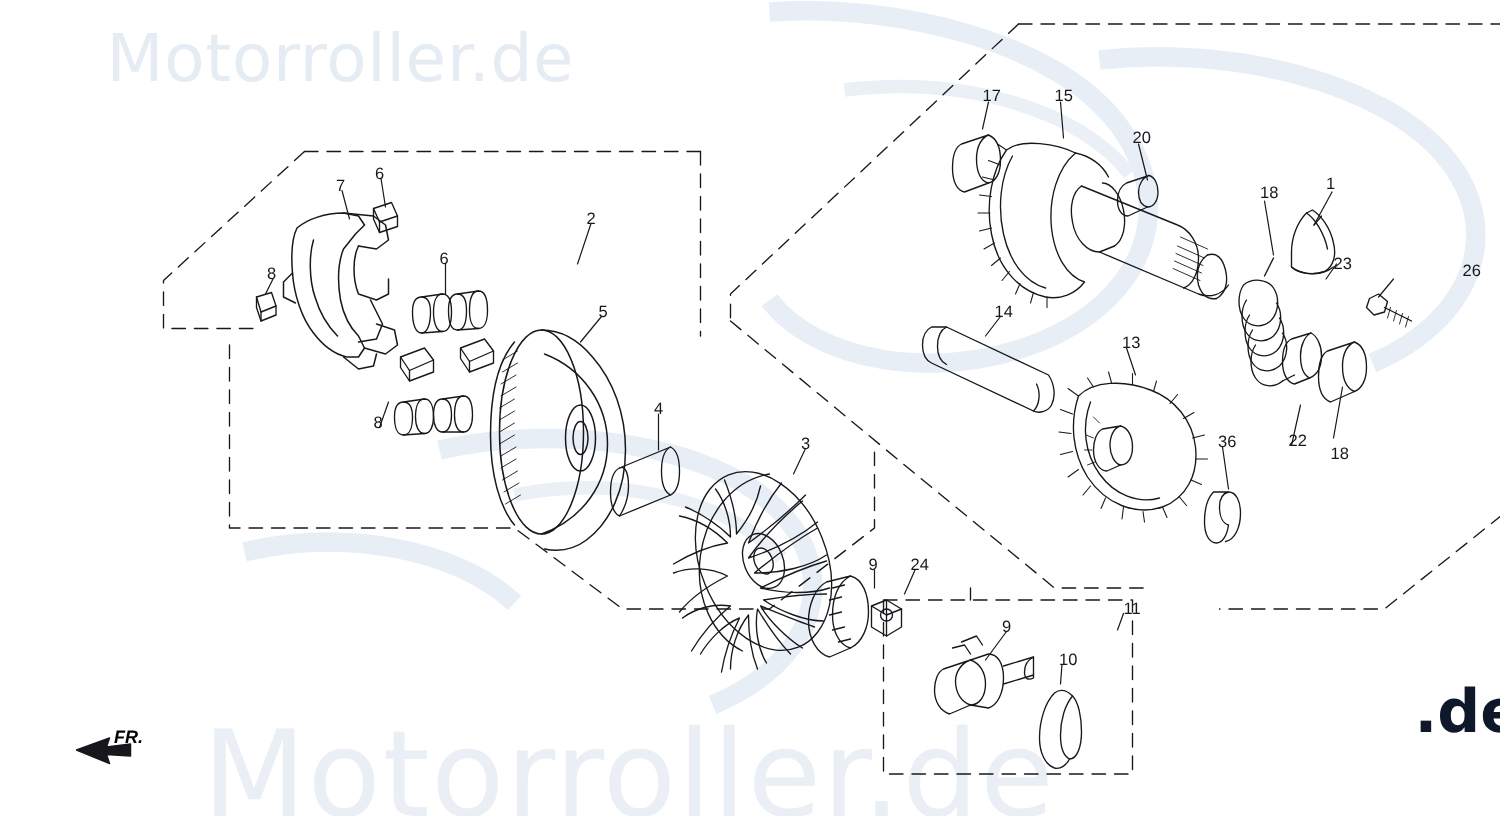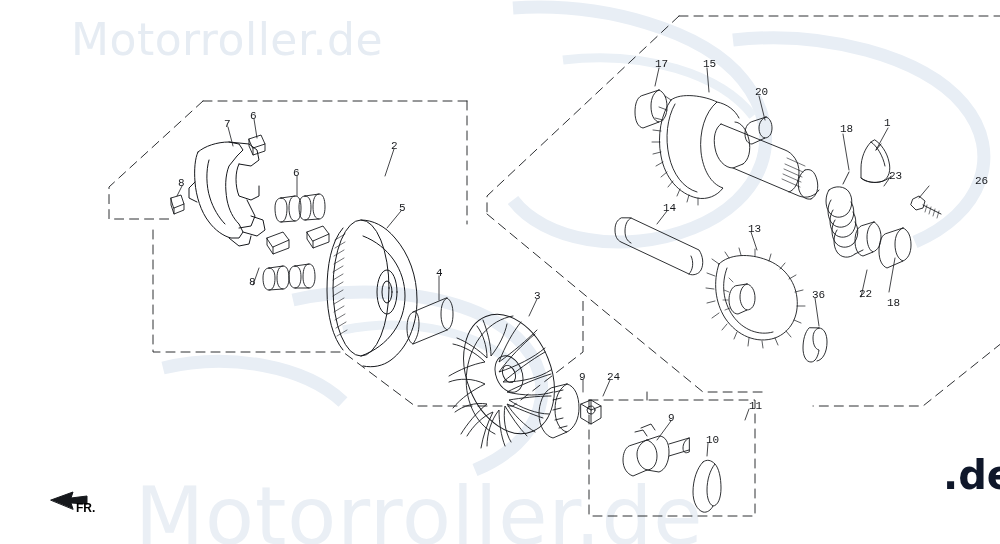--- a/index.html
+++ b/index.html
@@ -53,34 +53,35 @@
   }
   .wm-de {
     left: 900px;
     top: 452px;
     font-size: 40px;
     color: #0f172a;
     font-weight: 700;
   }
   .callout {
     position: absolute;
-    font-family: Liberation Mono, monospace;
+    font-family: Liberation Sans, sans-serif;
     font-size: 11px;
     color: #16181c;
     white-space: nowrap;
     line-height: 1;
   }
   .fr-label {
     position: absolute;
     left: 33px;
-    top: 501px;
+    top: 484px;
     font-family: "Liberation Sans", sans-serif;
     font-size: 12px;
     font-weight: 700;
     color: #000;
+    font-style: italic;
   }
 </style>
 </head>
 <body>
 
 <div id="stage">
 
   <div class="layer">
     <svg width="1000" height="544" viewBox="0 0 1000 544">
       <g fill="none" stroke="#e8eef5" stroke-width="13">

